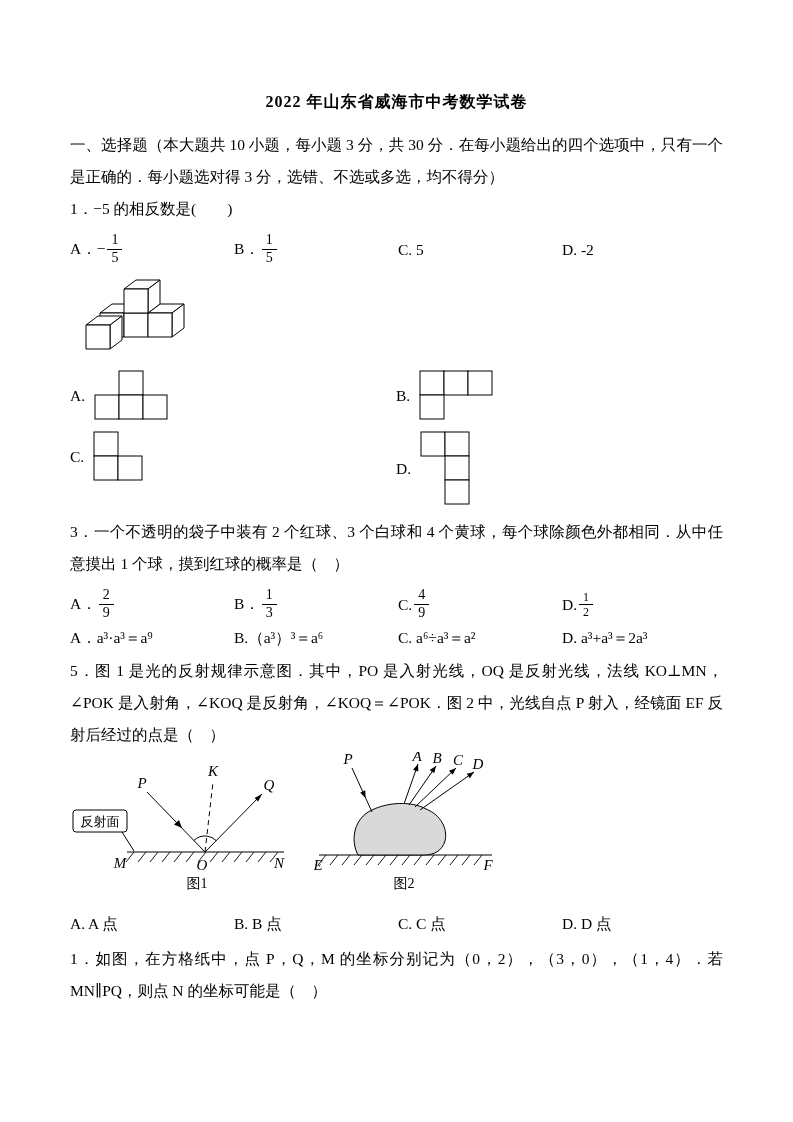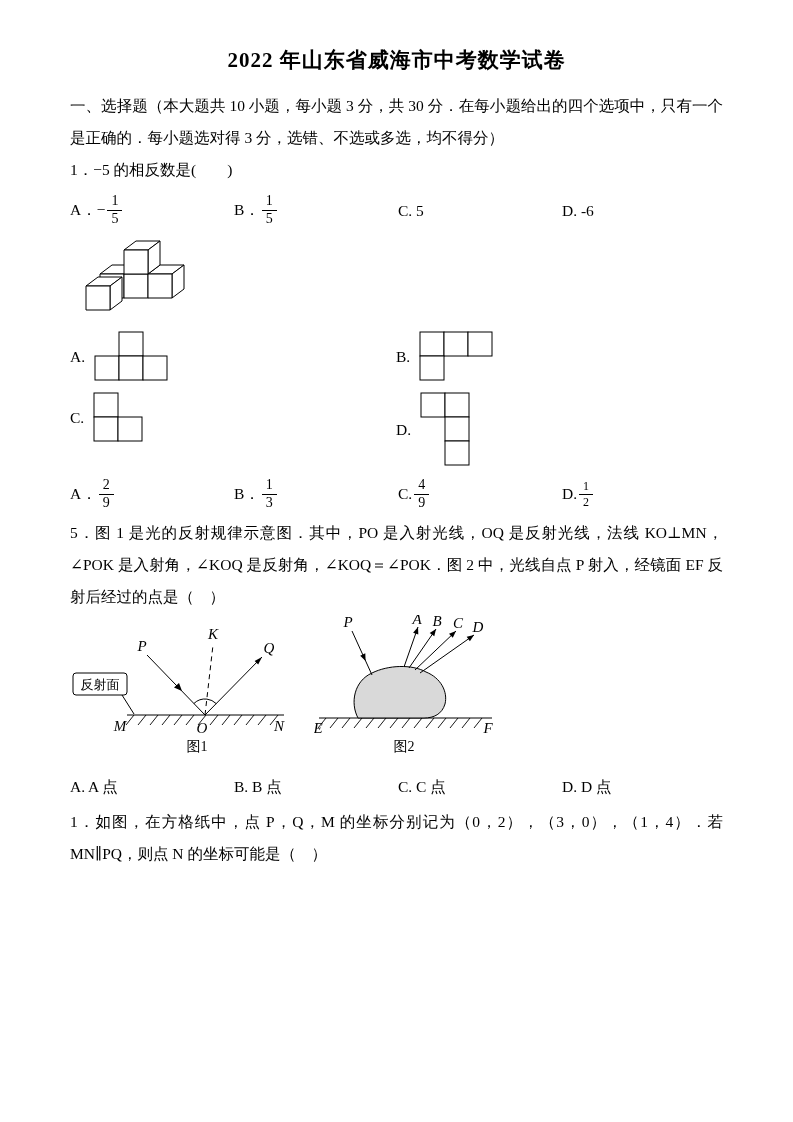--- a/index.html
+++ b/index.html
@@ -3,21 +3,21 @@
 <meta charset="utf-8">
 <style>
   * { margin:0; padding:0; box-sizing:border-box; }
   html, body { background:#ffffff; }
   body {
     width:793px; height:1122px; margin:0 auto; overflow:hidden;
     font-family:"Liberation Serif","DejaVu Serif",serif;
     color:#000; font-size:15.5px;
   }
   .page { padding:46px 70px 0 70px; }
-  .doc-title { text-align:center; font-size:21px; font-weight:bold; letter-spacing:1px; margin-bottom:16px; }
+  .doc-title { text-align:center; font-size:16px; font-weight:bold; letter-spacing:1px; margin-bottom:16px;margin-top:46px; }
   .section-heading { font-weight:normal; line-height:2.05; text-align:justify; }
   .stem { line-height:2.05; text-align:justify; }
   .options-row { display:flex; align-items:center; }
   .options-row > .opt { width:164px; display:flex; align-items:center; }
   .options-row > .opt:last-child { width:auto; }
   .frac { display:inline-flex; flex-direction:column; align-items:center; font-size:14px; line-height:1.2; margin-left:2px; }
   .frac .num, .frac .den { padding:0 4px; text-align:center; }
   .frac .den { border-top:1px solid #000; }
   .fig-row { display:flex; align-items:flex-start; margin:9px 0; }
   .fig-opt { display:flex; align-items:center; gap:9px; }
@@ -45,21 +45,21 @@
       </span>
     </div>
     <div class="opt">
       <span>B．</span>
       <span class="frac">
         <span class="num">1</span>
         <span class="den">5</span>
       </span>
     </div>
     <div class="opt">C. 5</div>
-    <div class="opt">D. -6</div>
+    <div class="opt">D. -2</div>
   </div>
 
 
   <div style="margin:4px 0 2px -4px">
     <svg width="126" height="84" viewBox="0 0 126 84">
       <g fill="#ffffff" stroke="#000000" stroke-width="1" stroke-linejoin="round">
 
         <g>
           <polygon points="34,40 46,31 70,31 58,40"></polygon>
             <polygon points="58,40 70,31 70,55 58,64"></polygon>
@@ -133,20 +133,21 @@
         <g fill="#ffffff" stroke="#000000" stroke-width="1">
           <rect x="0" y="0" width="24" height="24"></rect>
             <rect x="24" y="0" width="24" height="24"></rect>
             <rect x="24" y="24" width="24" height="24"></rect>
             <rect x="24" y="48" width="24" height="24"></rect>
         </g>
       </svg>
     </div>
   </div>
 
+  <p class="stem" style="margin-top:6px">3．一个不透明的袋子中装有 2 个红球、3 个白球和 4 个黄球，每个球除颜色外都相同．从中任意摸出 1 个球，摸到红球的概率是（　）</p>
   <div class="options-row" style="margin:8px 0 6px">
     <div class="opt">
       <span>A．</span>
       <span class="frac">
         <span class="num">2</span>
         <span class="den">9</span>
       </span>
     </div>
     <div class="opt">
       <span>B．</span>
@@ -164,20 +165,26 @@
     </div>
     <div class="opt">
       <span>D.</span>
       <span class="frac" style="font-size:12px">
         <span class="num">1</span>
         <span class="den">2</span>
       </span>
     </div>
   </div>
 
+  <div class="options-row" style="margin:6px 0">
+    <div class="opt">A．a³·a³＝a⁹</div>
+    <div class="opt">B.（a³）³＝a⁶</div>
+    <div class="opt">C. a⁶÷a³＝a²</div>
+    <div class="opt">D. a³+a³＝2a³</div>
+  </div>
 
   <p class="stem">5．图 1 是光的反射规律示意图．其中，PO 是入射光线，OQ 是反射光线，法线 KO⊥MN，∠POK 是入射角，∠KOQ 是反射角，∠KOQ＝∠POK．图 2 中，光线自点 P 射入，经镜面 EF 反射后经过的点是（　）</p>
 
   <div class="q5-figs">
 
     <svg width="230" height="140" viewBox="0 0 230 140">
       <g stroke="#000000" stroke-width="1" fill="none">
         <line x1="55" y1="100" x2="212" y2="100"></line>
         <g stroke-width="0.9">
           <line x1="62" y1="100" x2="54" y2="110"></line>

